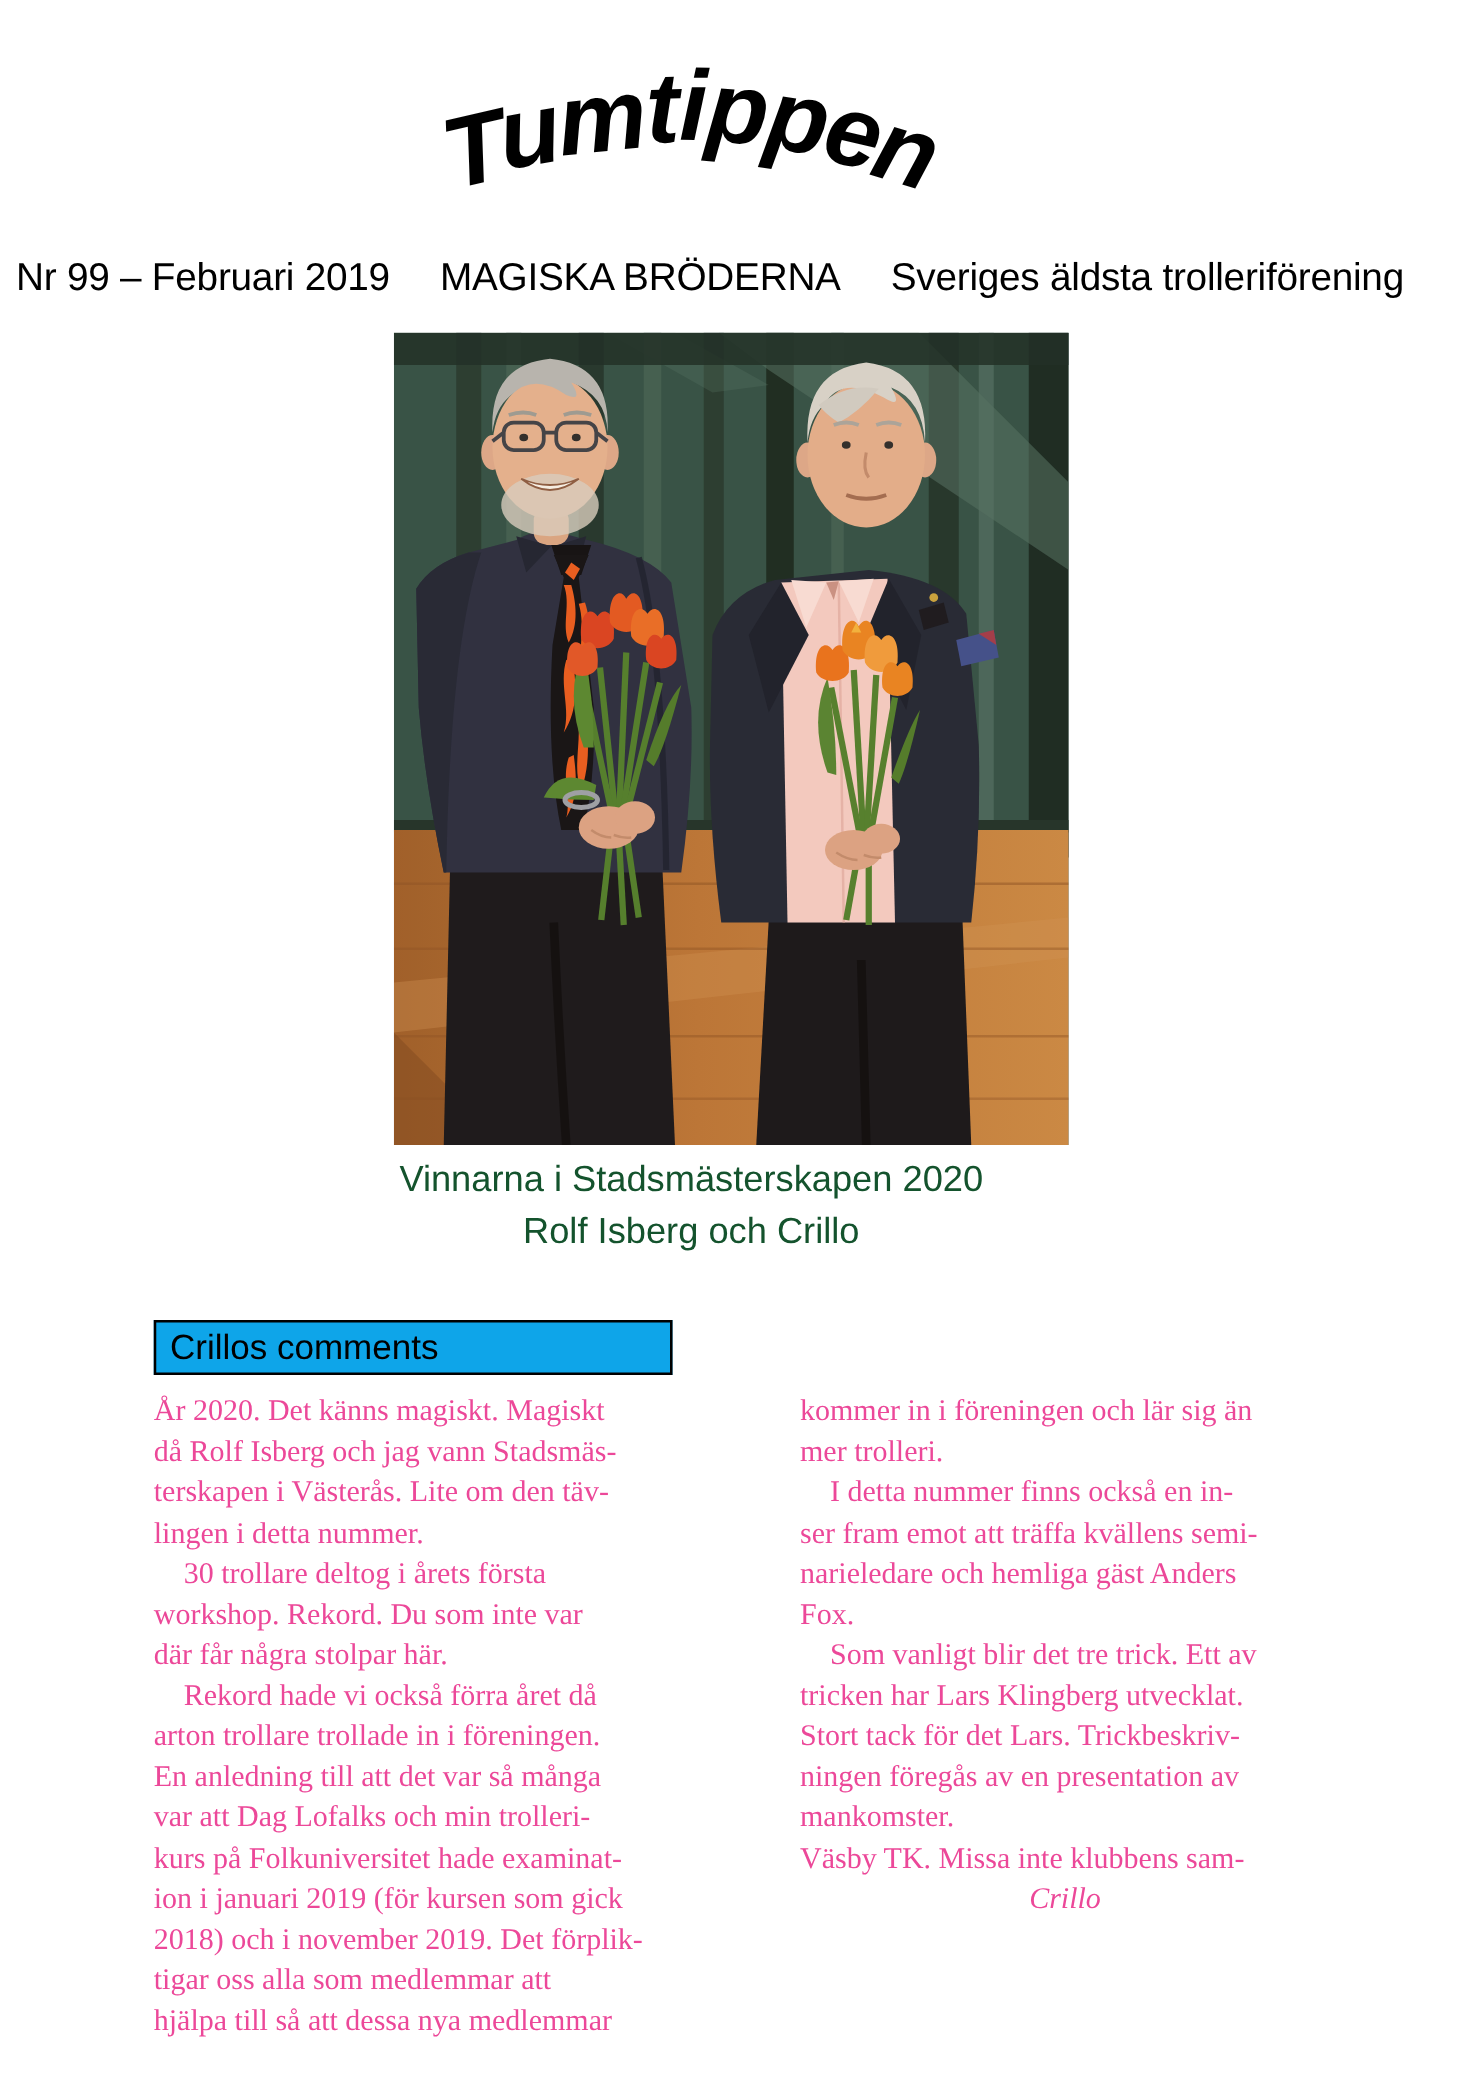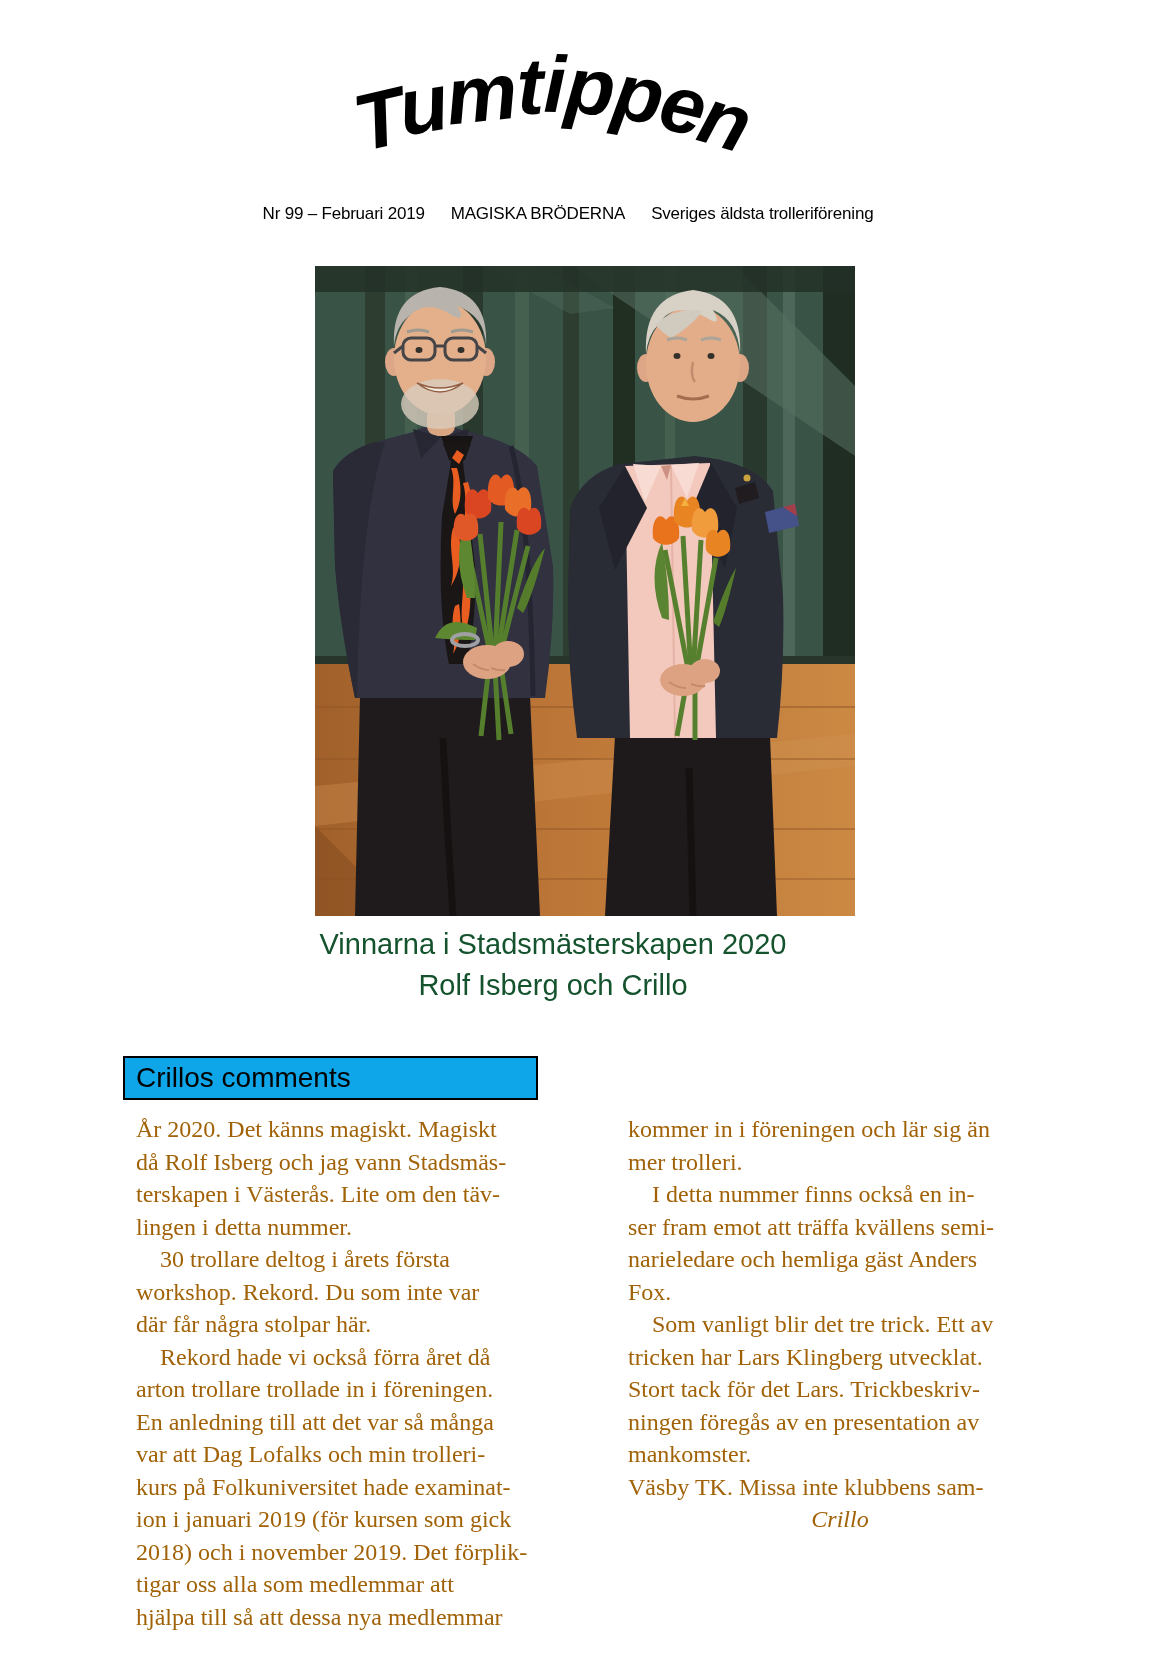--- a/index.html
+++ b/index.html
@@ -17,41 +17,41 @@
   .title-wrap span:nth-child(3){transform:rotate(-6deg)  translateY(-2px);}
   .title-wrap span:nth-child(4){transform:rotate(-2deg)  translateY(-9px);}
   .title-wrap span:nth-child(5){transform:rotate(1deg)   translateY(-11px);}
   .title-wrap span:nth-child(6){transform:rotate(5deg)   translateY(-9px);}
   .title-wrap span:nth-child(7){transform:rotate(9deg)   translateY(-2px);}
   .title-wrap span:nth-child(8){transform:rotate(13deg)  translateY(9px);}
   .title-wrap span:nth-child(9){transform:rotate(17deg)  translateY(24px);}
 
   
   .header-row{position:absolute;top:204px;left:123px;width:890px;
-              display:flex;justify-content:center;gap:26px;
-              font-size:17px;letter-spacing:-0.2px;white-space:nowrap;}
+              display:flex;justify-content:center;gap:40px;
+              font-size:31px;letter-spacing:-0.2px;white-space:nowrap;}
 
   
   .photo{position:absolute;left:315px;top:266px;width:540px;height:650px;overflow:hidden;}
   .photo svg{display:block;}
 
   
   .caption{position:absolute;top:924px;left:123px;width:860px;text-align:center;
            font-size:29px;line-height:41px;color:#14532d;font-weight:400;}
 
   
   .section-box{position:absolute;left:123px;top:1056px;width:400px;height:40px;
                border:2px solid #000;font-size:28px;line-height:40px;
                padding-left:11px;background:#0ea5e9;}
 
   
   .col{position:absolute;top:1113px;font-family:"Liberation Serif",serif;
-       font-size:24px;line-height:32.5px;color:#a16207;margin-left:13px;}
+       font-size:24px;line-height:32.5px;color:#ec4899;}
   .col-left{left:123px;width:420px;}
-  .col-right{left:615px;width:424px;}
+  .col-right{left:640px;width:424px;}
   .bodyline{white-space:pre;height:32.5px;}
   .signature{font-style:italic;text-align:center;height:32.5px;
              font-family:"Liberation Serif",serif;font-size:24px;line-height:32.5px;}
 </style>
 </head>
 <body>
 
 <div class="page">
 
   <div class="title-wrap">

